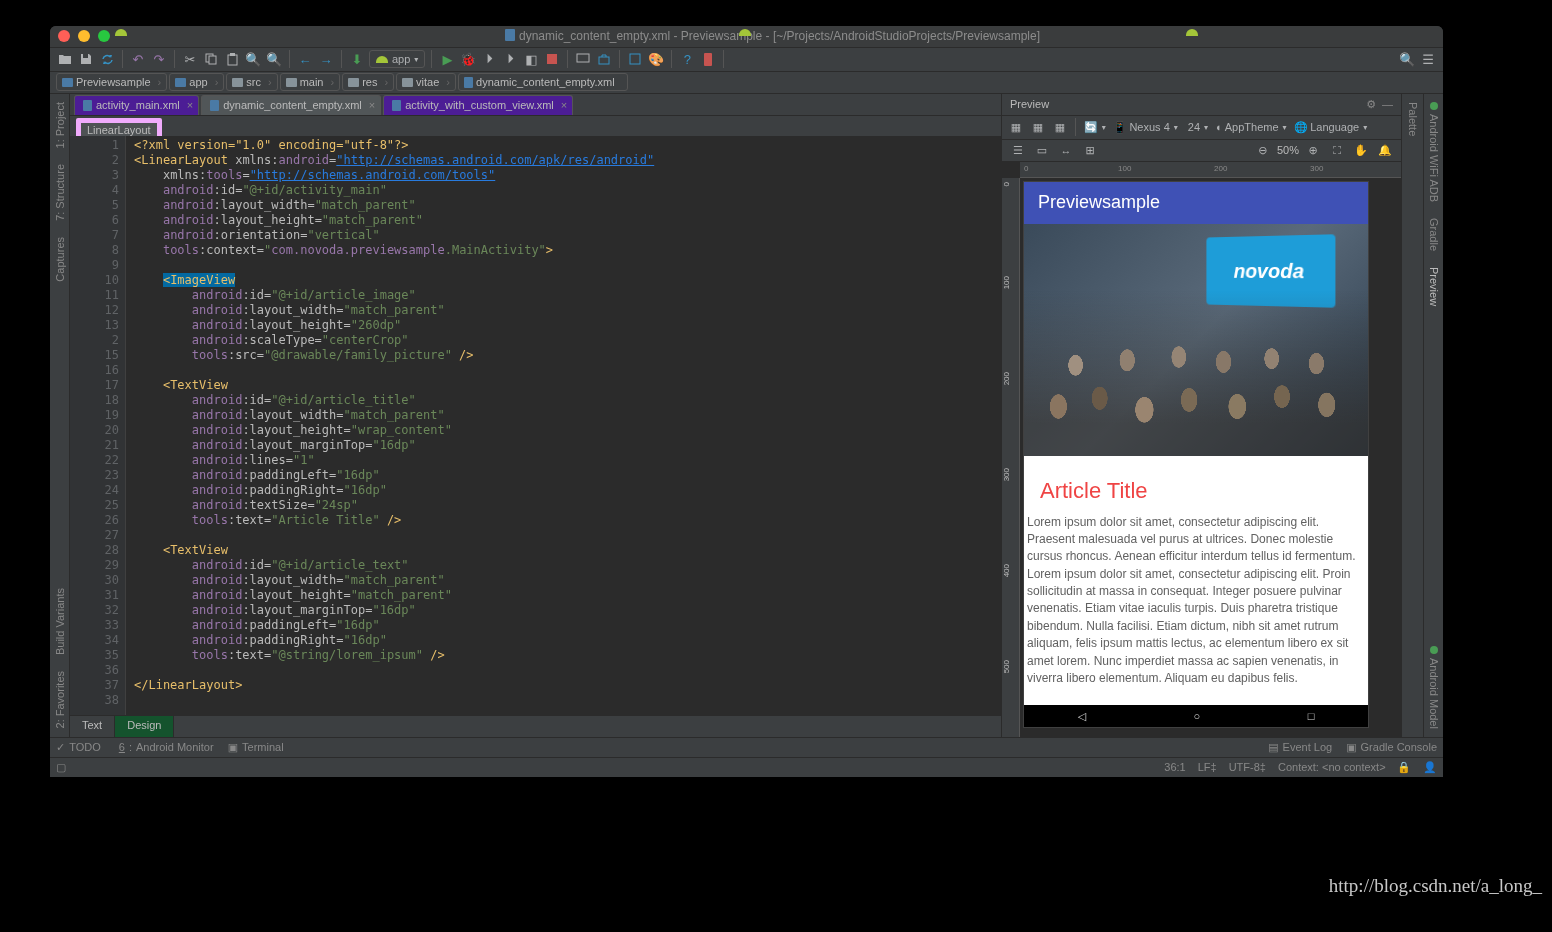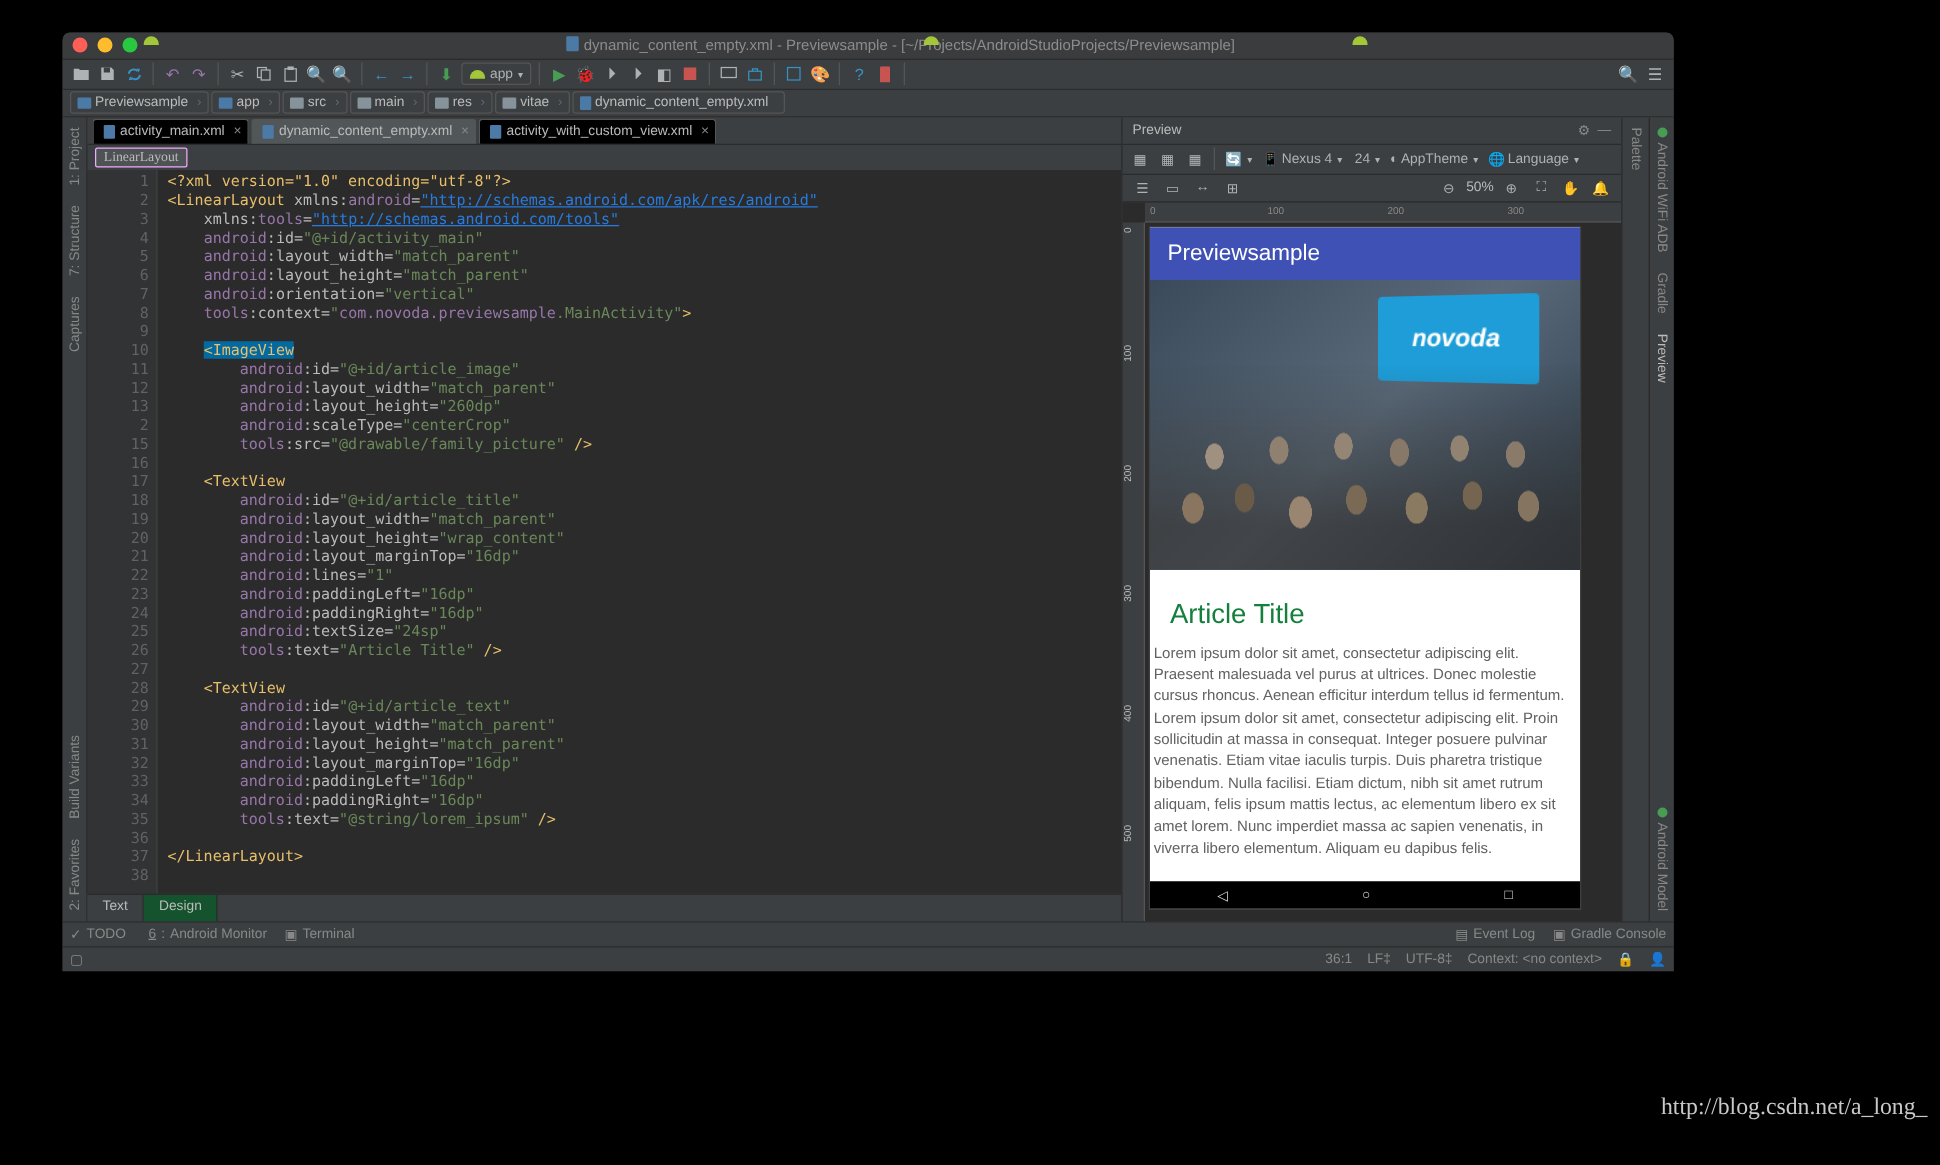--- a/index.html
+++ b/index.html
@@ -1,18 +1,18 @@
 <!DOCTYPE html>
 <html><head>
 <meta charset="utf-8">
 <style>
 * { margin:0; padding:0; box-sizing:border-box; }
 body { background:#000; font-family:"Lucida Grande","Segoe UI",sans-serif; font-size:11px; color:#bbb; overflow:hidden; width:1552px; height:932px; }
 
-.window { position:absolute; left:50px; top:25.5px; width:1289px; height:751px; background:#3c3f41; border-radius:6px 6px 0 0; box-shadow:0 2px 10px rgba(0,0,0,.5); overflow:hidden; }
+.window { position:absolute; left:50px; top:25.5px; width:1393px; height:751px; background:#3c3f41; border-radius:6px 6px 0 0; box-shadow:0 2px 10px rgba(0,0,0,.5); overflow:hidden; }
 
 .titlebar { height:22px; background:#3a3c3d; display:flex; align-items:center; padding:0 8px; border-bottom:1px solid #2b2b2b; }
 .traffic { display:flex; gap:8px; }
 .dot { width:12px; height:12px; border-radius:50%; }
 .dot.r{background:#ff5f57}.dot.y{background:#ffbd2e}.dot.g{background:#28c840}
 .title-text { flex:1; text-align:center; color:#8c8c8c; font-size:12px; }
 .file-ico { display:inline-block; width:10px; height:12px; background:#4a7aa5; margin-right:4px; vertical-align:-1px; border-radius:1px; }
 
 .main-toolbar { height:24px; background:#3c3f41; border-bottom:1px solid #2b2b2b; display:flex; align-items:center; padding:0 6px; gap:3px; }
 .tb-ico { width:18px; height:18px; display:flex; align-items:center; justify-content:center; color:#afb1b3; font-size:13px; }
@@ -39,25 +39,25 @@
 .side-rail { width:20px; background:#3c3f41; border-right:1px solid #2b2b2b; display:flex; flex-direction:column; align-items:center; }
 .side-rail.right{border-right:none;border-left:1px solid #2b2b2b}
 .side-tab { writing-mode:vertical-rl; transform:rotate(180deg); font-size:11px; color:#888; padding:8px 2px; display:flex; align-items:center; gap:4px; }
 .side-rail.right .side-tab { transform:none; }
 .side-tab.active { color:#bbb; }
 .side-dot{width:8px;height:8px;border-radius:50%;background:#499c54}
 
 .editor-wrap { flex:1; display:flex; flex-direction:column; min-width:0; }
 .tabs { height:22px; display:flex; align-items:flex-end; background:#3c3f41; border-bottom:1px solid #2b2b2b; padding-left:4px; }
 .tab { display:flex; align-items:center; height:20px; padding:0 5px 0 8px; border:1px solid #555; border-bottom:none; margin-right:2px; border-radius:3px 3px 0 0; background:#515658; font-size:11px; color:#bbb; gap:4px; }
-.tab.inactive { background:#000000; }
+.tab.inactive { background:#4c1d95; }
 .tab-x { color:#888; margin-left:3px; }
 
 .layout-crumb { height:20px; padding:2px 6px; }
-.layout-crumb span { display:inline-block; background:#4e5254; border:1px solid #f0abfc; padding:1px 6px; color:#bbb; font-size:11px; border-radius:2px;font-family:Liberation Serif, serif; }
+.layout-crumb span { display:inline-block; background:#4e5254; border:5px solid #f0abfc; padding:1px 6px; color:#bbb; font-size:11px; border-radius:2px; }
 
 .editor-body { flex:1; display:flex; font-family:Menlo,Consolas,monospace; font-size:12px; background:#2b2b2b; overflow:hidden; }
 .gutter { width:56px; background:#313335; color:#606366; text-align:right; padding:2px 6px 2px 2px; line-height:15px; border-right:1px solid #404040; }
 .gutter .ln{display:block;height:15px}
 .code { flex:1; padding:2px 0 2px 8px; line-height:15px; white-space:pre; color:#a9b7c6; position:relative; }
 .c-tag{color:#e8bf6a}.c-attr{color:#bababa}.c-ns{color:#9876aa}.c-str{color:#6a8759}.c-link{color:#287bde;text-decoration:underline}.c-ref{color:#9876aa}.c-hl{background:#0369a1}
 
 .editor-footer { height:22px; display:flex; border-top:1px solid #2b2b2b; background:#3c3f41; }
 .ef-tab { padding:3px 12px; color:#bbb; font-size:11px; border-right:1px solid #2b2b2b; }
 .ef-tab.active { background:#14532d; }
@@ -88,21 +88,21 @@
  radial-gradient(ellipse 29px 41px at 62% 70%,#8a7a62 30%,transparent 31%),
  radial-gradient(ellipse 26px 37px at 75% 64%,#756550 30%,transparent 31%),
  radial-gradient(ellipse 28px 40px at 88% 69%,#857560 30%,transparent 31%),
  radial-gradient(ellipse 24px 34px at 15% 45%,#a09080 30%,transparent 31%),
  radial-gradient(ellipse 25px 36px at 30% 42%,#908070 30%,transparent 31%),
  radial-gradient(ellipse 24px 35px at 45% 40%,#958575 30%,transparent 31%),
  radial-gradient(ellipse 25px 36px at 58% 43%,#887868 30%,transparent 31%),
  radial-gradient(ellipse 24px 34px at 72% 41%,#928272 30%,transparent 31%),
  radial-gradient(ellipse 25px 35px at 85% 44%,#8a7a6a 30%,transparent 31%),
  linear-gradient(180deg,transparent 0%,rgba(50,45,40,.6) 80%)}
-.device .art-title{padding:22px 16px 10px;font-size:22px;color:#15803d}
+.device .art-title{padding:22px 16px 10px;font-size:22px;color:#ef4444}
 .device .art-body{padding:0 3px 18px;font-size:12px;line-height:1.45;color:#616161}
 .device .navbar{height:22px;background:#000;display:flex;justify-content:space-around;align-items:center;color:#ddd}
 
 .tool-windows { height:20px; background:#3c3f41; border-top:1px solid #2b2b2b; display:flex; align-items:center; padding:0 6px; font-size:11px; color:#888; gap:14px; }
 .tw-item{display:flex;align-items:center;gap:4px}
 .tw-item u{text-decoration:underline}
 .tw-right{margin-left:auto;display:flex;gap:14px}
 
 .status-bar { height:20px; background:#3c3f41; border-top:1px solid #2b2b2b; display:flex; align-items:center; padding:0 6px; font-size:11px; color:#888; }
 .status-bar .right{margin-left:auto;display:flex;gap:12px}

